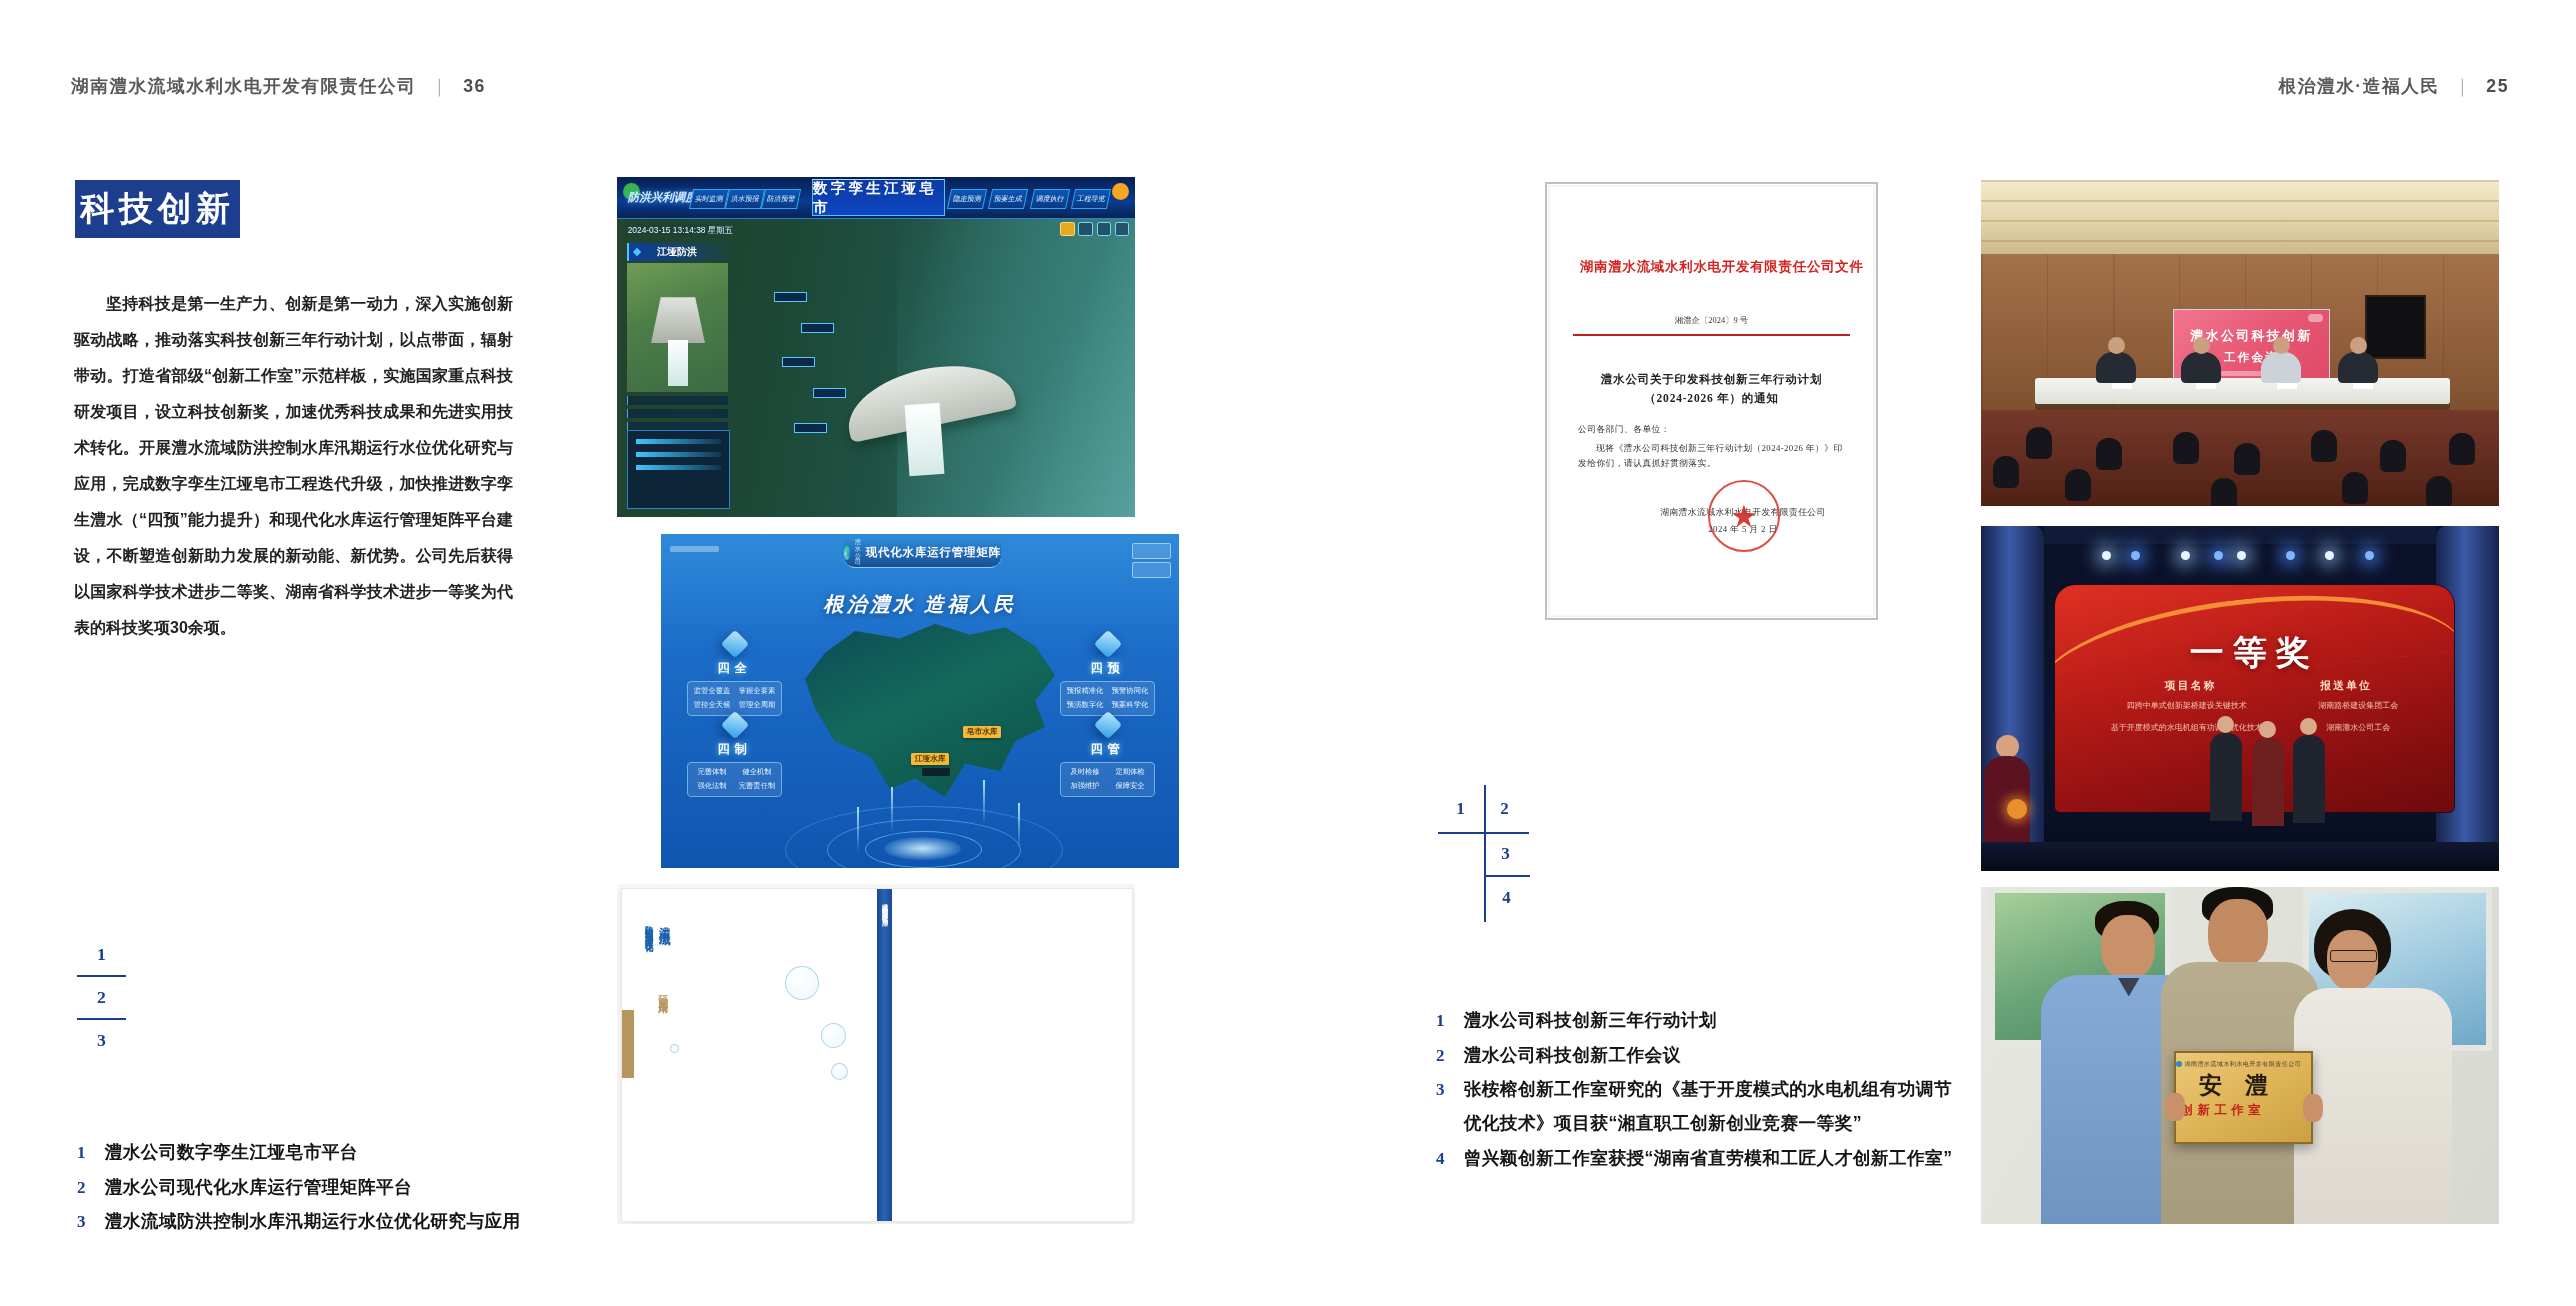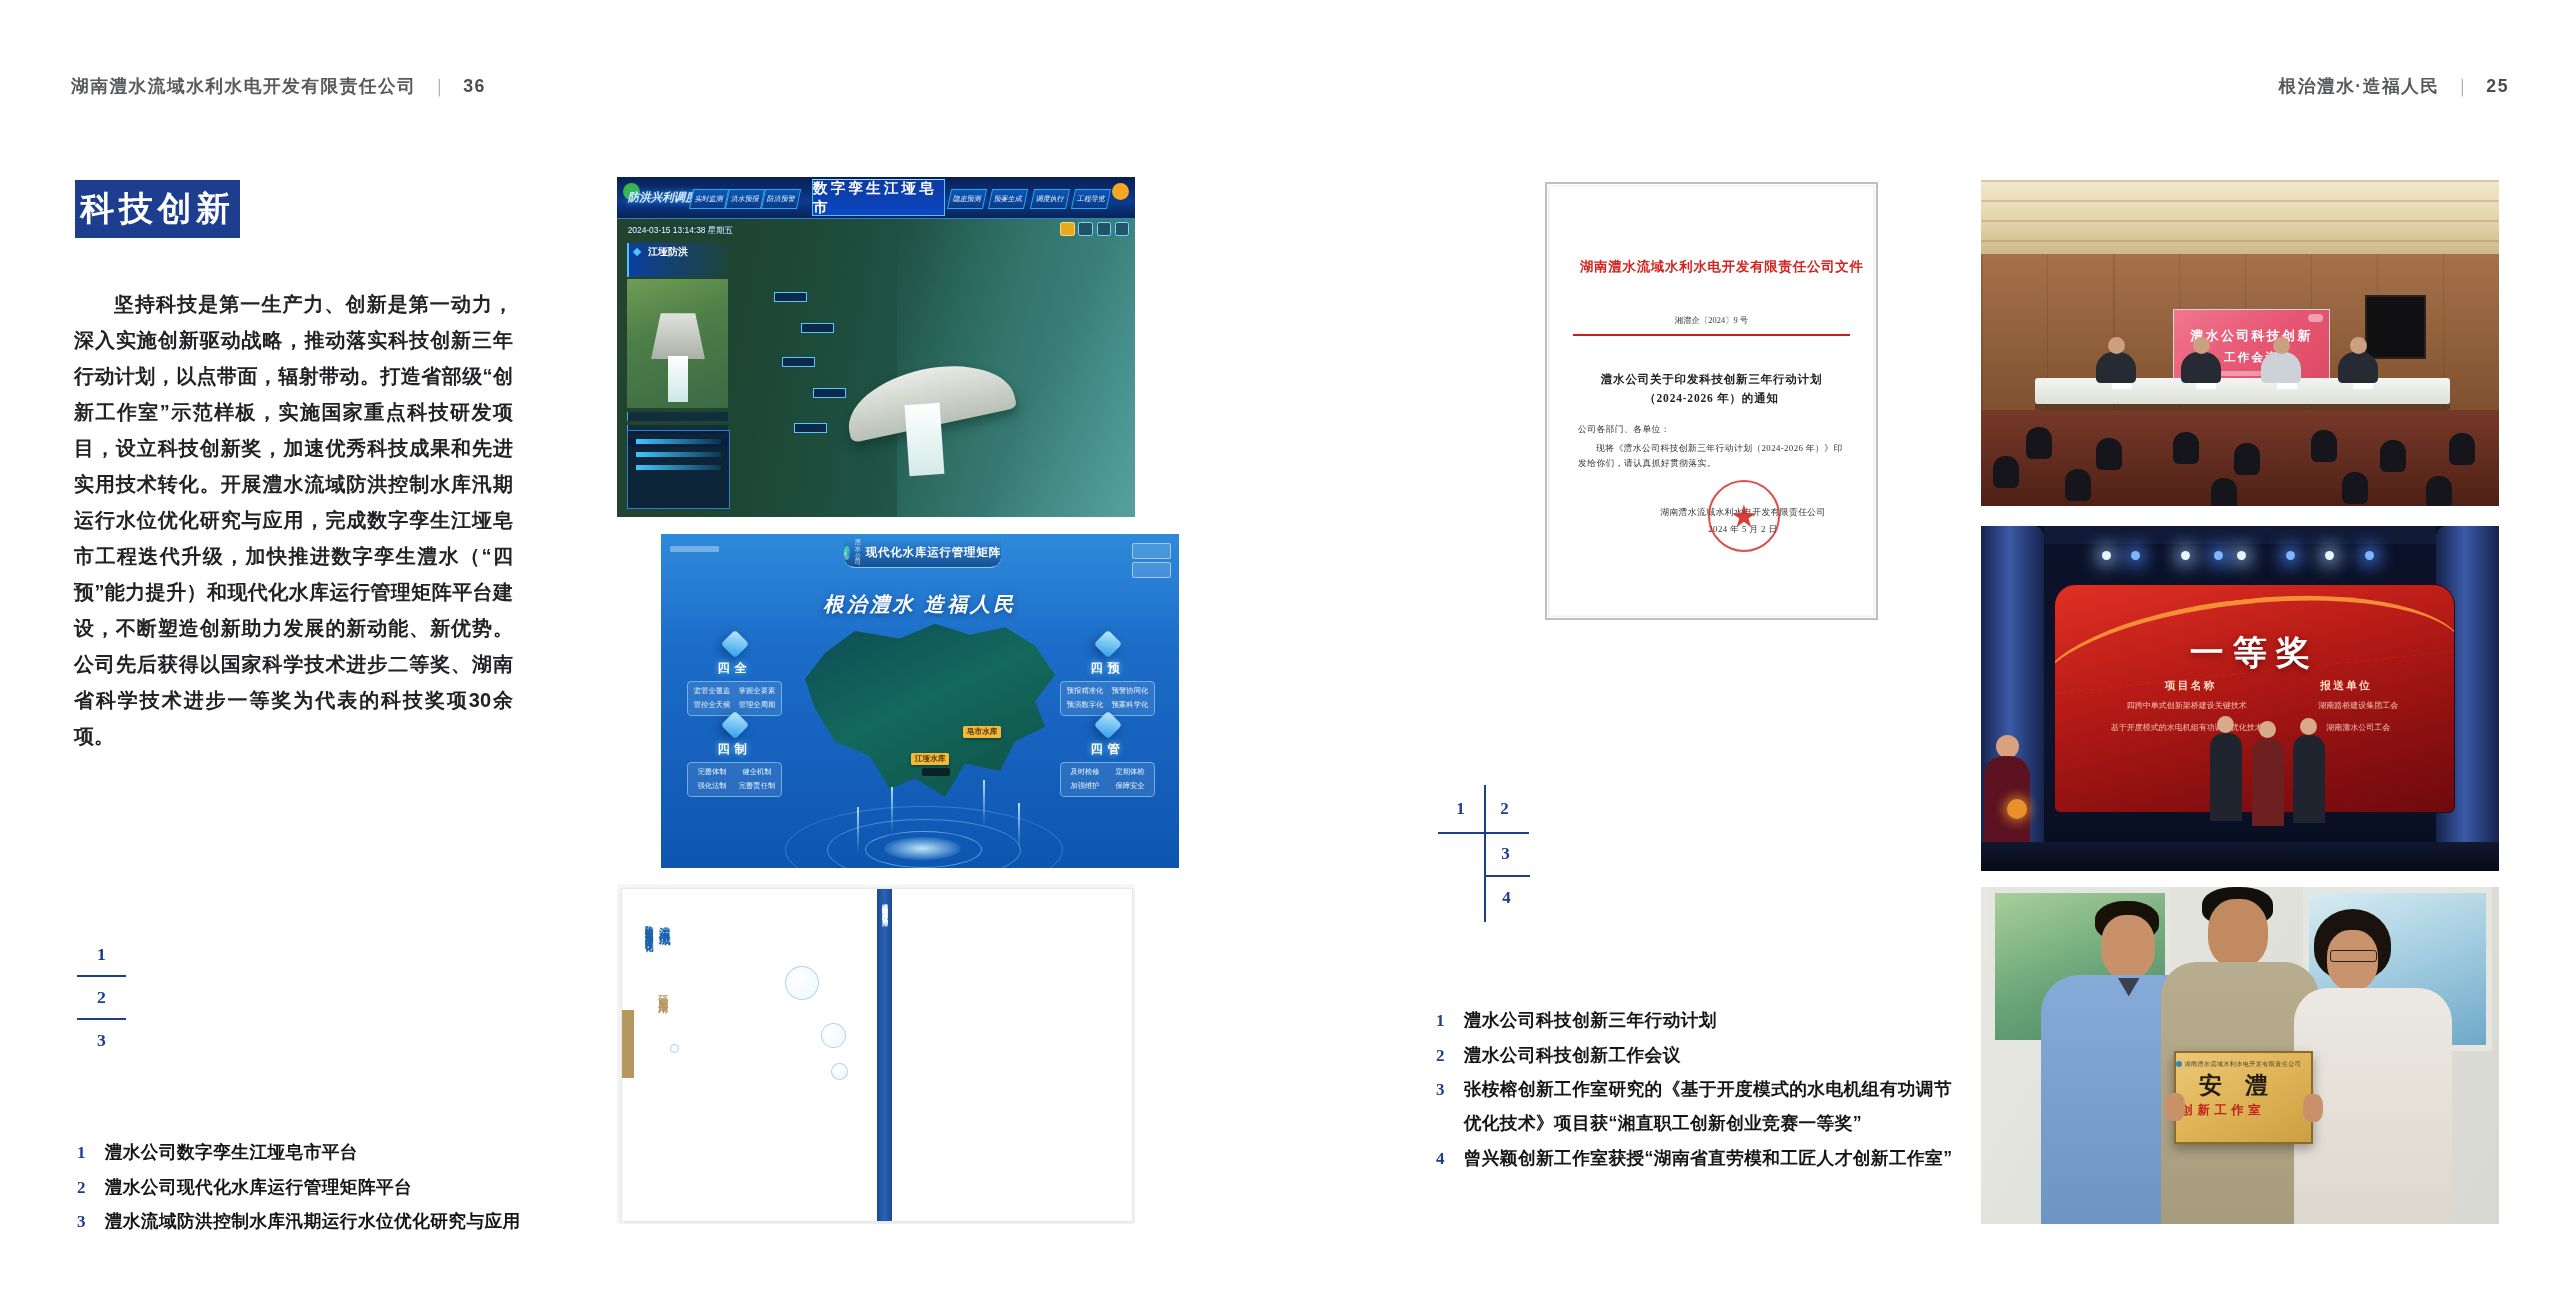--- a/index.html
+++ b/index.html
@@ -15,21 +15,21 @@
        font-size:17.7px;font-weight:bold;color:var(--gray);letter-spacing:1.5px;}
   #hdr-left{left:71px;}
   #hdr-right{right:67px;}
   .hdr .div{color:#a7a8aa;font-weight:normal;}
   .hdr .pg{color:#4c4d4f;}
 
   
   #badge{position:absolute;left:75px;top:180px;width:165px;height:58px;background:var(--navy);
          color:#fff;font-size:34px;font-weight:bold;letter-spacing:4.6px;
          display:flex;align-items:center;justify-content:center;}
-  #para{position:absolute;left:74px;top:286px;width:439px;font-size:20px;line-height:36px;
+  #para{position:absolute;left:74px;top:286px;width:439px;font-size:16px;line-height:36px;
         color:#222225;text-align:justify;text-indent:2em;font-weight:600;}
 
   
   #idx-left{position:absolute;left:77px;top:943px;width:49px;}
   .fi-num{width:49px;text-align:center;font-size:17.7px;font-weight:bold;color:var(--navy);
           font-family:"Liberation Serif",serif;line-height:23px;}
   .fi-line{width:49px;height:1.5px;background:var(--navy);margin:9.2px 0;}
 
   
   .caps{position:absolute;}
@@ -64,23 +64,23 @@
     color:#d7e9ff;text-shadow:0 0 6.1px #3fa9ff;}
   .d-tab{position:absolute;top:11.5px;height:18.4px;line-height:18.4px;padding:0 3.1px;font-size:7px;
     color:#eaf6ff;background:linear-gradient(180deg,#0a57b8,#083a85);border:0.8px solid #35a7e8;
     transform:skewX(-12deg);white-space:nowrap;}
   .d-circ{position:absolute;width:17px;height:17px;border-radius:50%;top:6.1px;}
   .d-time{position:absolute;left:10.7px;top:48px;font-size:8.4px;color:#eef6ff;text-shadow:0 0 3.1px rgba(0,60,120,.8);}
   .d-icons{position:absolute;right:6.1px;top:45px;display:flex;gap:3.8px;}
   .d-ico{width:12.3px;height:12.3px;border:0.8px solid #7fd4ff;background:rgba(10,40,90,.5);border-radius:2.3px;}
   .d-ico.first{background:#e8a820;border-color:#ffd97f;}
   .d-panel{position:absolute;left:10px;top:66px;width:101px;}
-  .d-panel-head{height:34px;background:linear-gradient(90deg,#0b3f9e,rgba(11,63,158,.08));
+  .d-panel-head{height:18px;background:linear-gradient(90deg,#0b3f9e,rgba(11,63,158,.08));
     border-left:2.3px solid #4fc3ff;color:#fff;font-size:10px;font-weight:bold;
-    padding-left:19px;line-height:18.4px;position:relative;}
+    padding-left:28px;line-height:18.4px;position:relative;}
   .d-panel-head::before{content:"";position:absolute;left:5.4px;top:6.1px;width:6.1px;height:6.1px;
     background:#4fc3ff;transform:rotate(45deg);}
   .d-photo{margin-top:2.3px;height:129px;position:relative;overflow:hidden;
     background:linear-gradient(160deg,#6f9c55 0%,#4e7e48 40%,#3c6a44 100%);}
   .d-dam{position:absolute;left:24px;top:34px;width:54px;height:46px;
     background:linear-gradient(#dfe3dd,#aab0a8);clip-path:polygon(18% 0,82% 0,100% 100%,0 100%);}
   .d-dam-water{position:absolute;left:41px;top:77px;width:20px;height:46px;
     background:linear-gradient(#ffffff,#cde8e4);}
   .d-row{height:9.2px;margin-top:3.8px;background:rgba(6,30,70,.55);border-left:1.5px solid #3fa9ff;}
   .d-mini{position:absolute;left:10px;top:253px;width:101px;height:77px;

